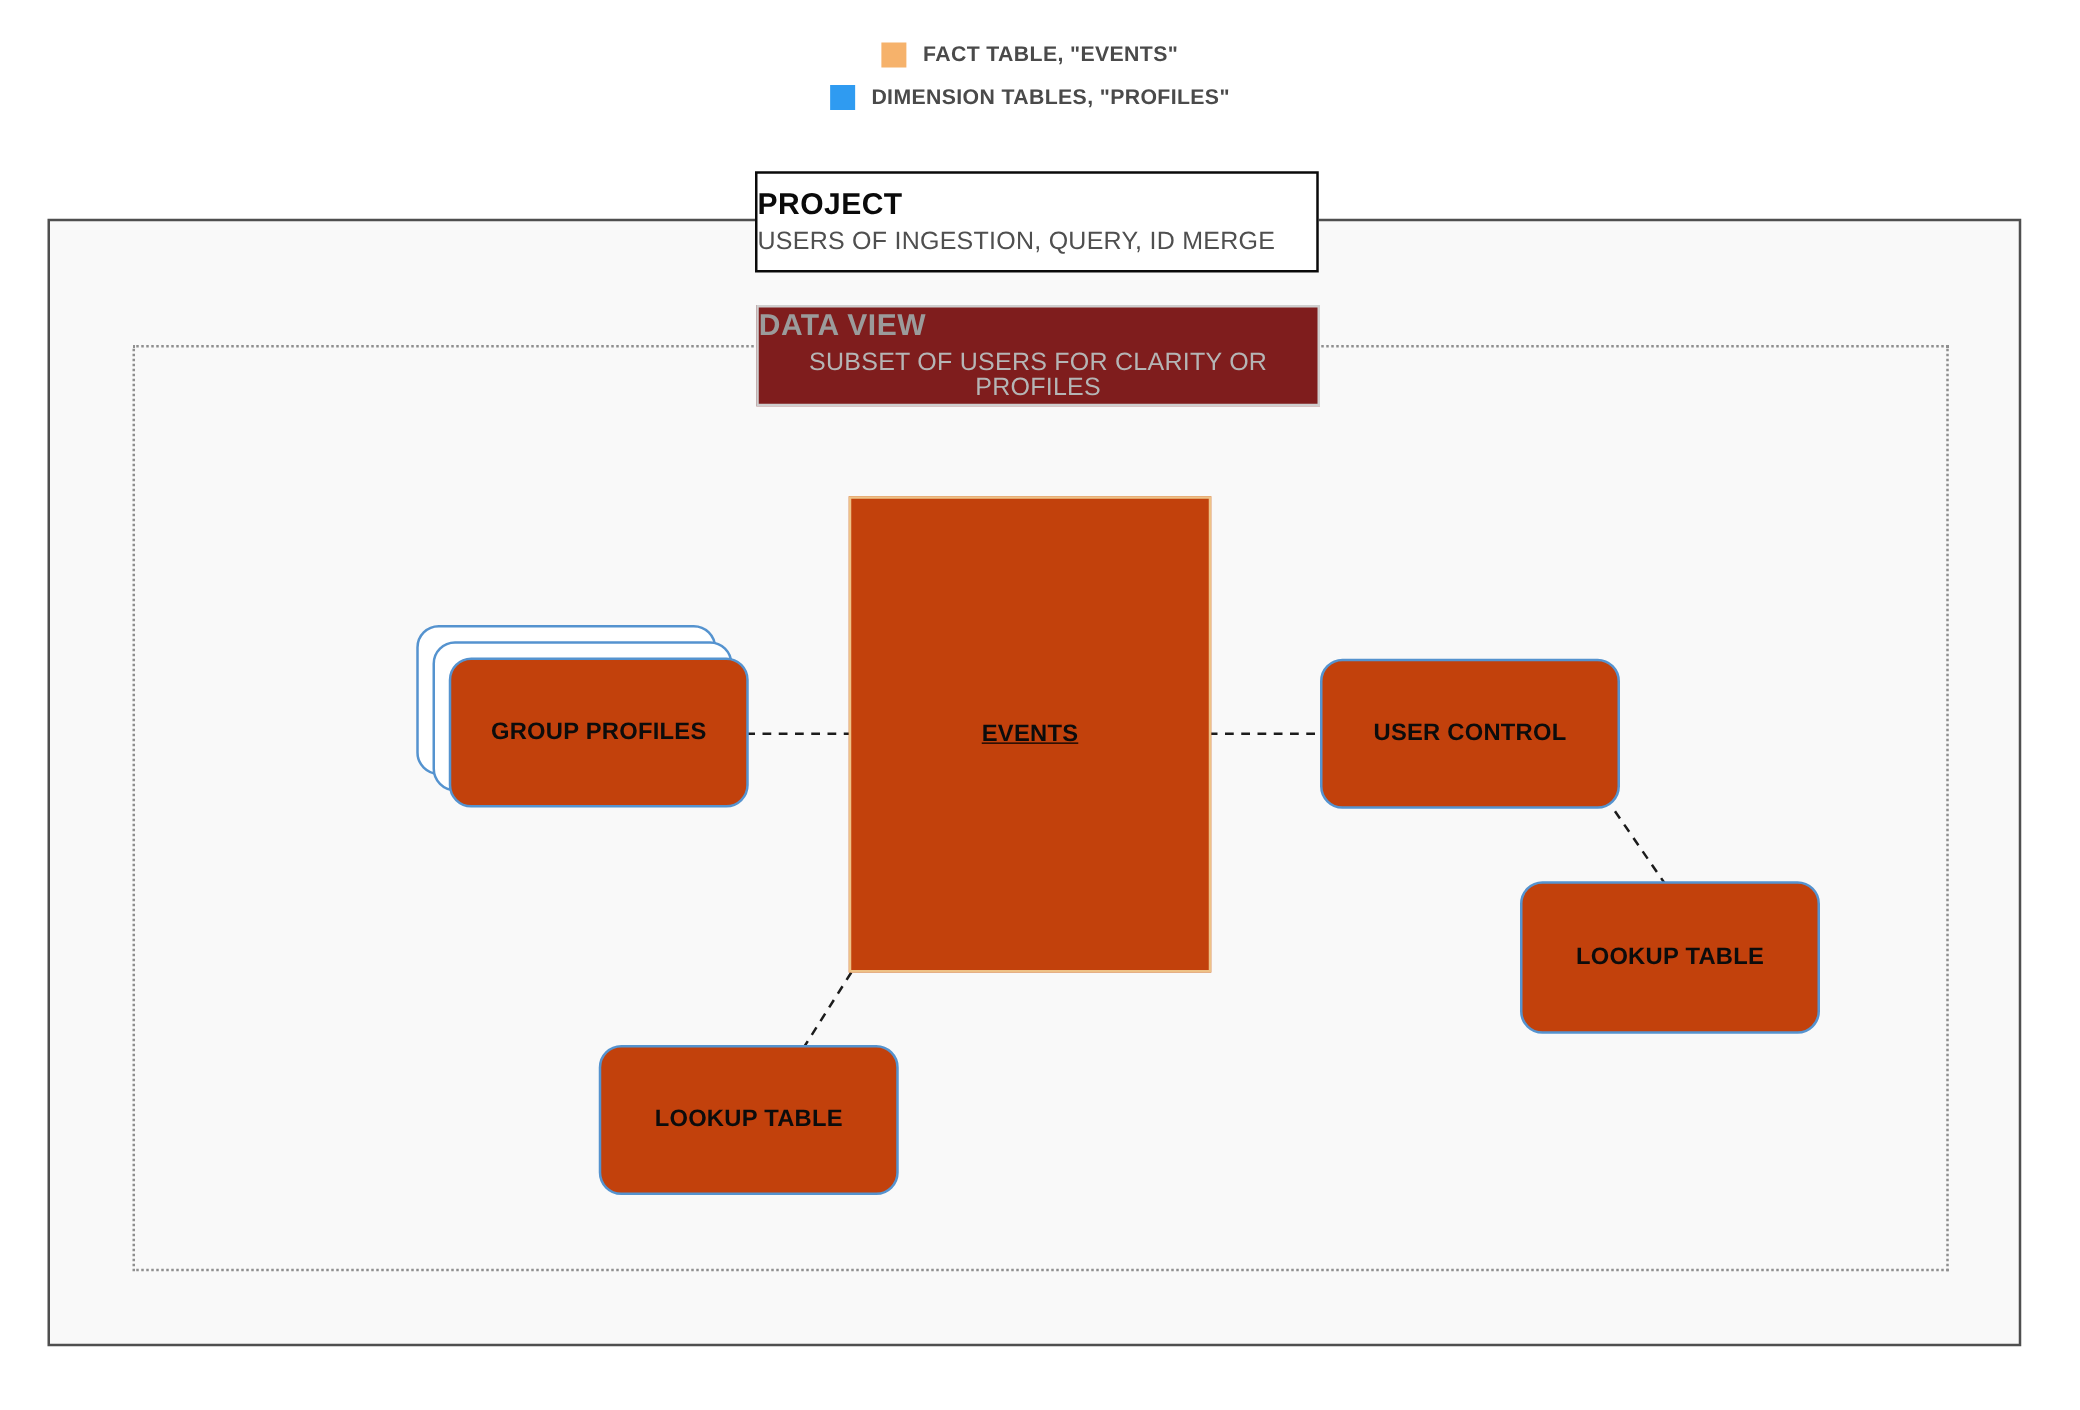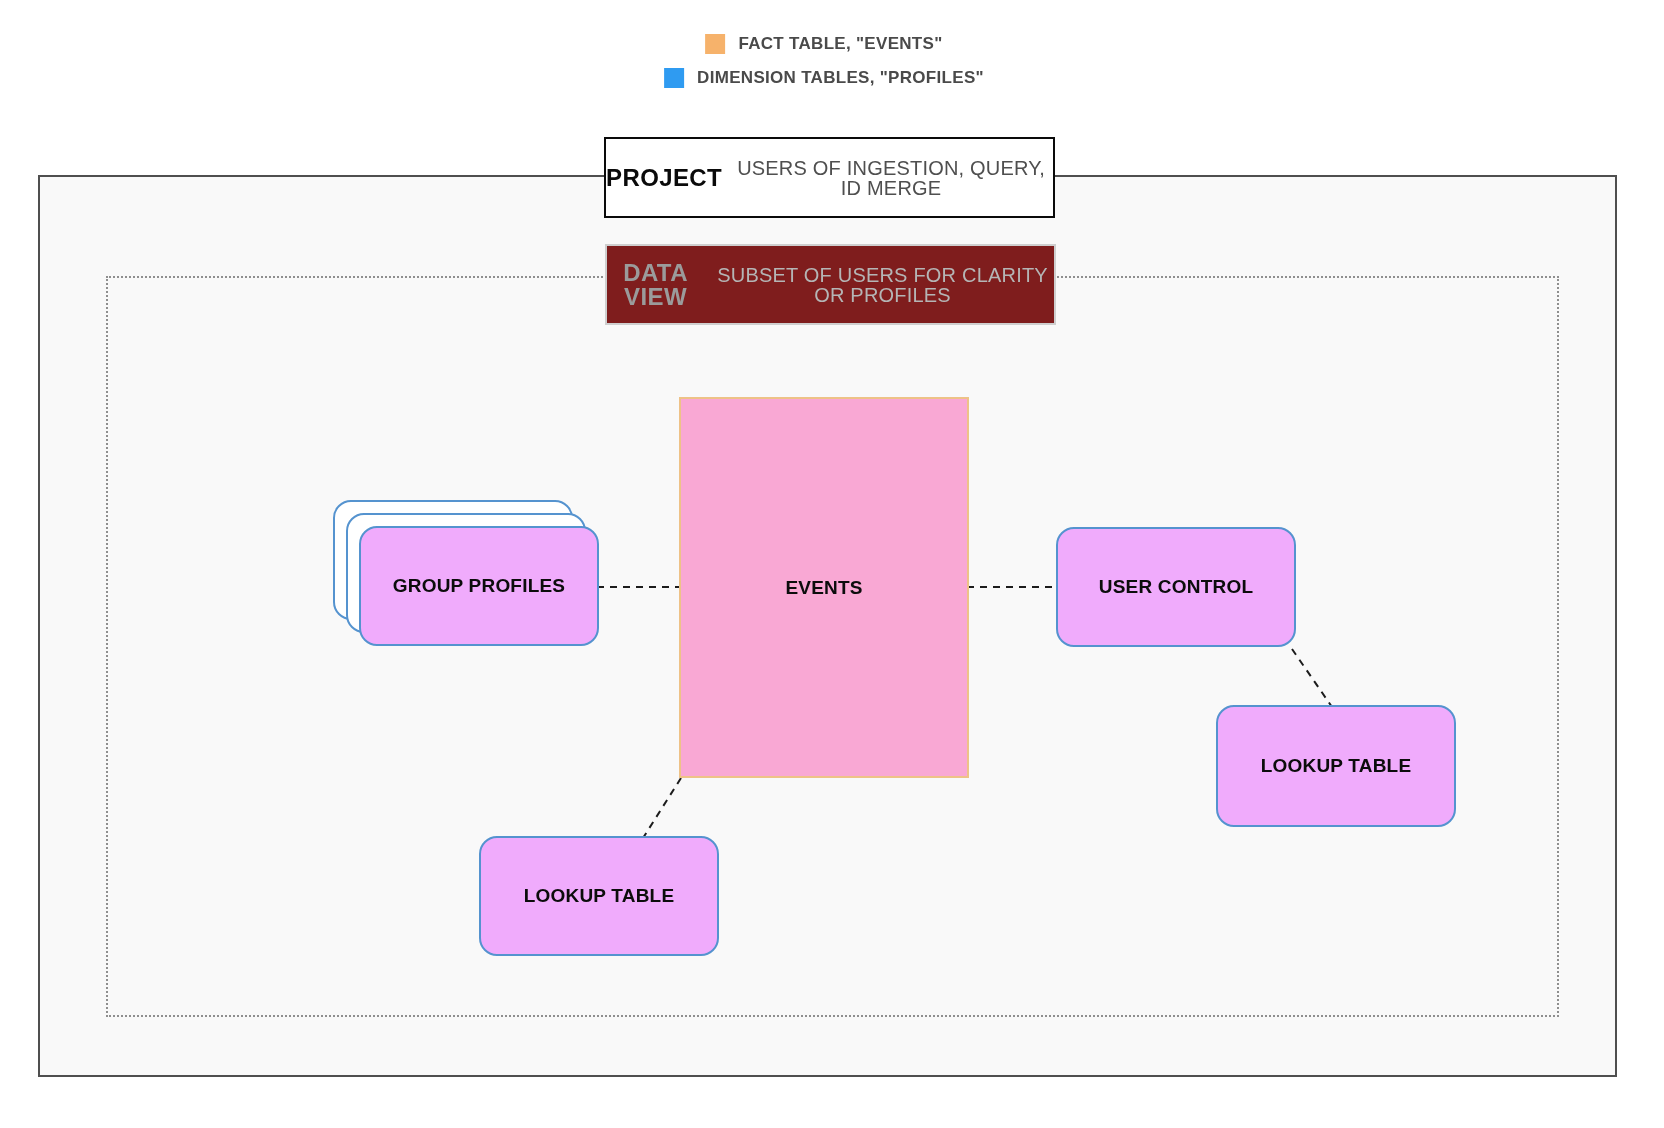--- a/index.html
+++ b/index.html
@@ -83,21 +83,22 @@
     stroke: #1c1c1c;
     stroke-width: 2;
     stroke-dasharray: 7 6;
   }
 
   
   .label-box {
     position: absolute;
     box-sizing: border-box;
     display: flex;
-    align-items: center;
+    flex-direction: column;
+    align-items: flex-start;
     justify-content: center;
     gap: 7px;
     text-align: center;
     z-index: 4;
   }
   .project-box {
     left: 604px;
     top: 137px;
     width: 451px;
     height: 81px;
@@ -135,33 +136,34 @@
     color: #0c0c0c;
     letter-spacing: 0.2px;
     white-space: nowrap;
   }
   .events-node {
     position: absolute;
     left: 679px;
     top: 397px;
     width: 290px;
     height: 381px;
-    background: #f9a8d4;
+    background: #c2410c;
     border: 2px solid var(--color-fact-node-border, #eec287);
     box-sizing: border-box;
     display: flex;
     align-items: center;
     justify-content: center;
     z-index: 3;
+    text-decoration: underline;
   }
   .dim-node {
     position: absolute;
     width: 240px;
     height: 120px;
-    background: #f0abfc;
+    background: #c2410c;
     border: 2px solid var(--color-dimension-node-border, #5593cf);
     border-radius: 18px;
     box-sizing: border-box;
     display: flex;
     align-items: center;
     justify-content: center;
     z-index: 3;
   }
   .stack-card {
     position: absolute;

